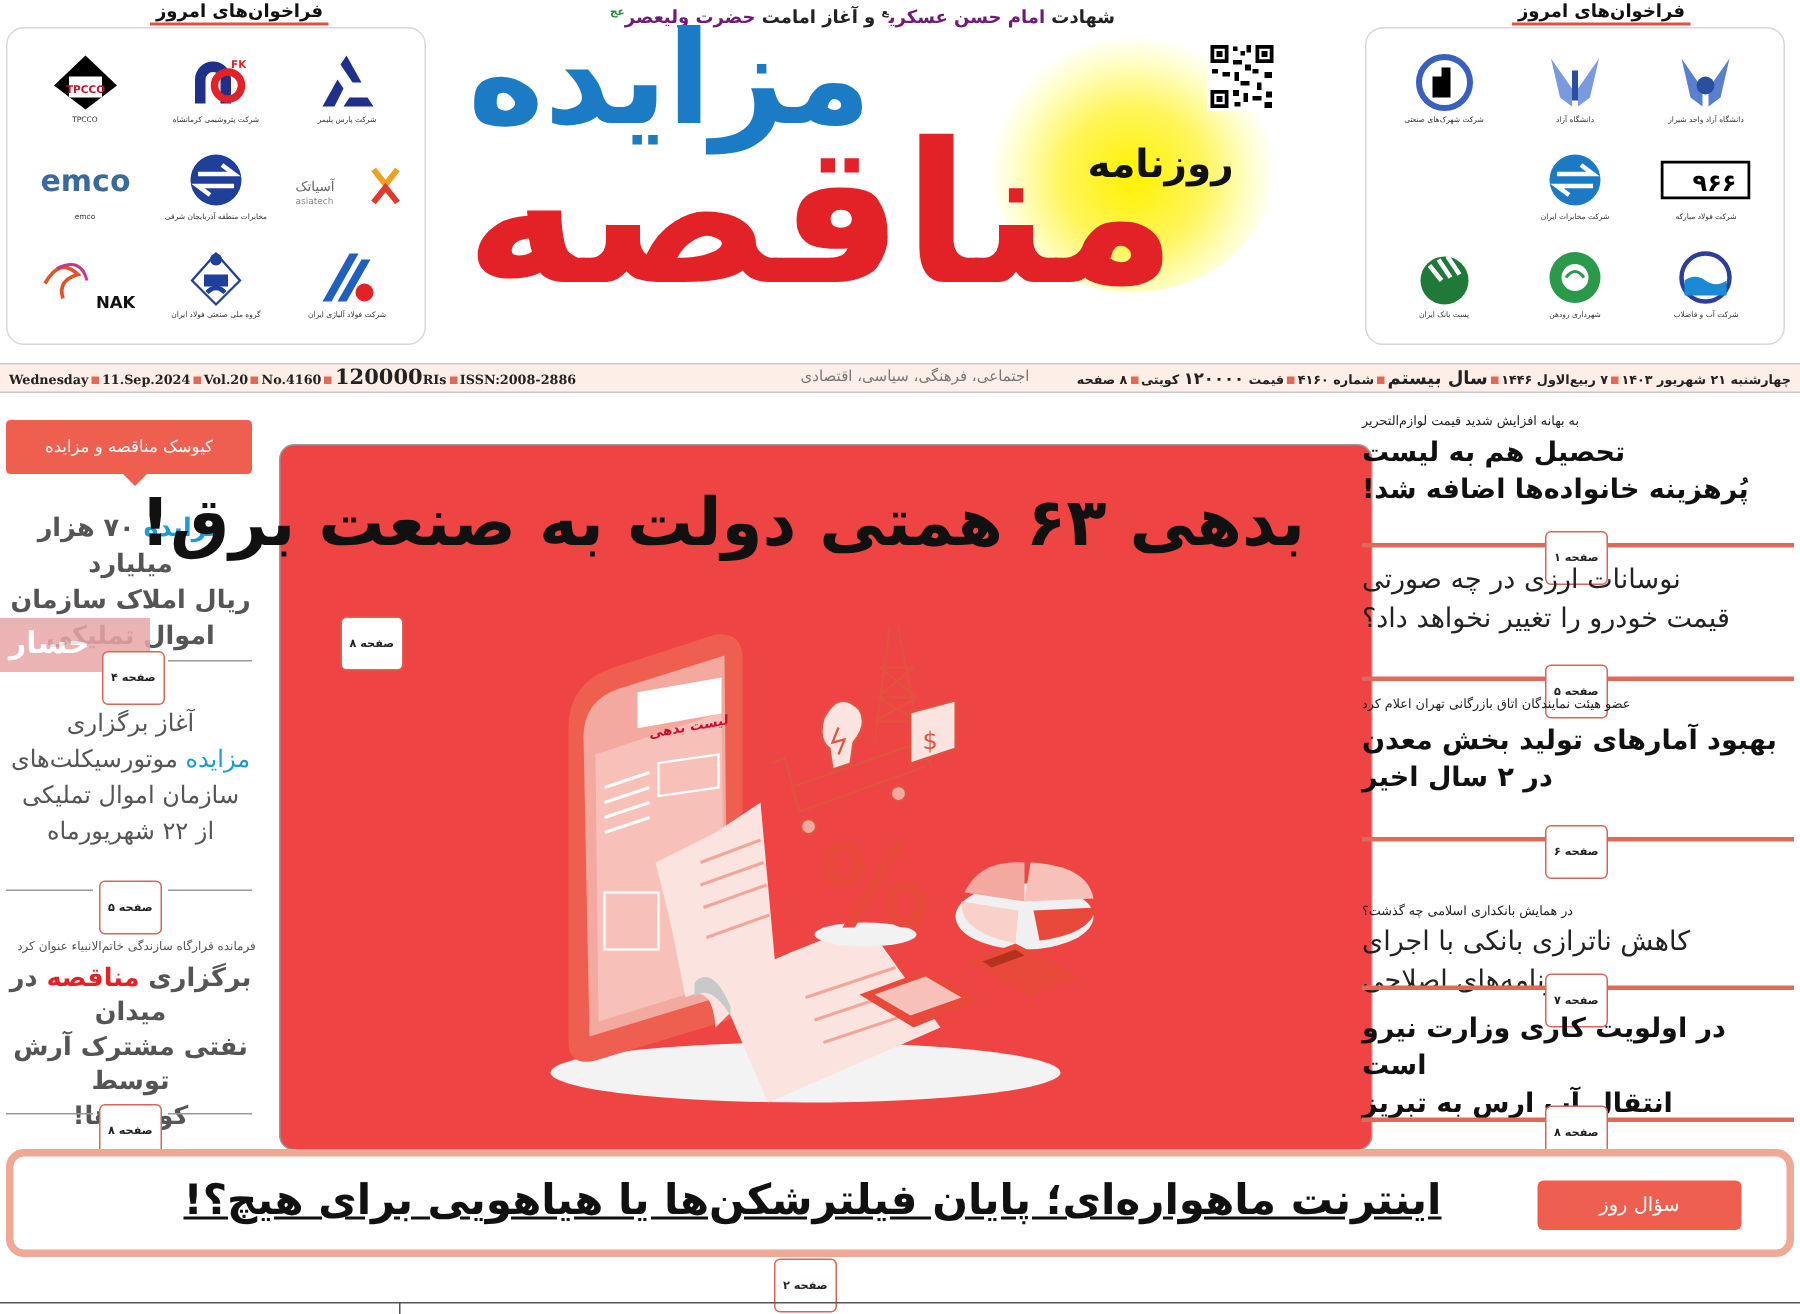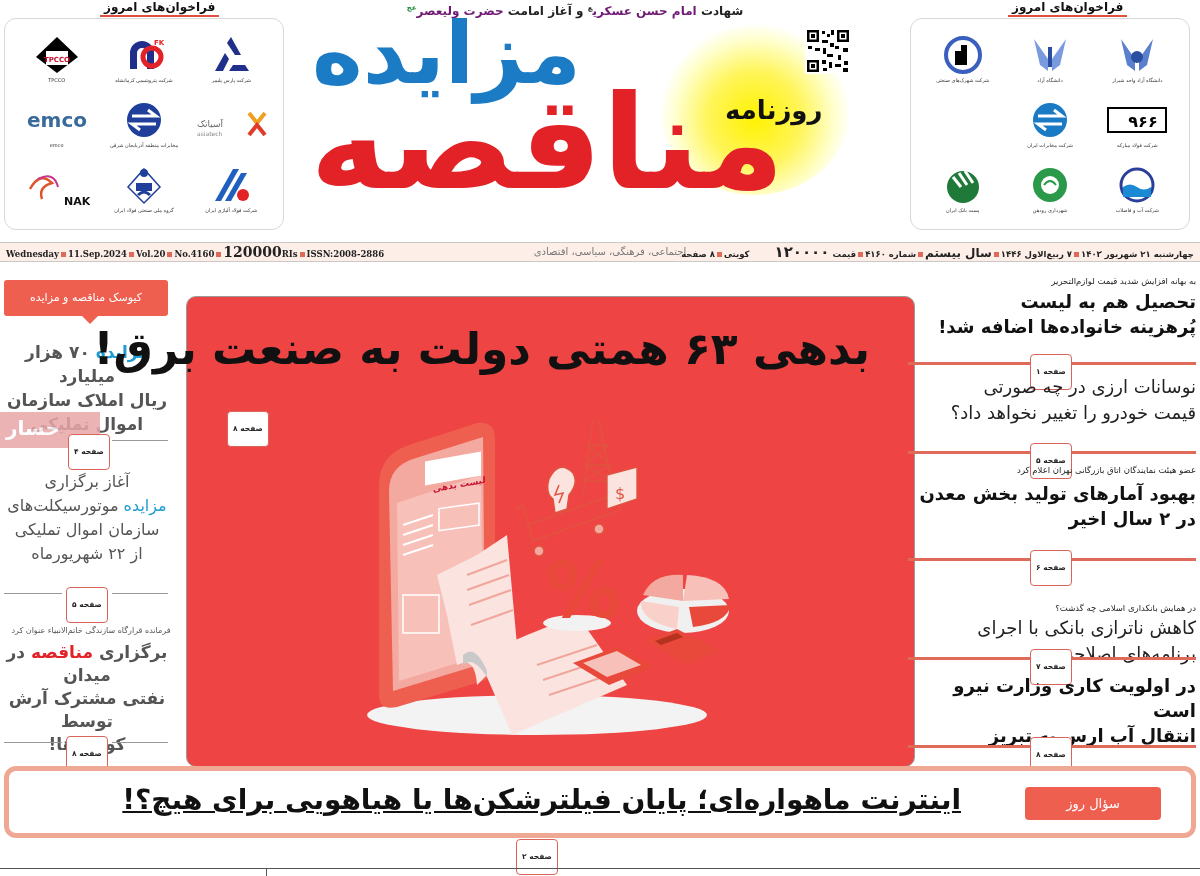--- a/index.html
+++ b/index.html
@@ -48,21 +48,21 @@
   .datebar {
     position: absolute; left: 0; top: 242px; width: 1200px; height: 20px;
     background: #fdeee8; border-top: 1px solid #c9c9c9; border-bottom: 1px solid #c9c9c9;
     font-size: 8.5px; line-height: 18px; color: #222;
   }
   .datebar .en { position: absolute; left: 6px; font-family: "DejaVu Serif", serif; font-weight: bold; white-space: nowrap; }
   .datebar .en b { font-size: 14px; }
   .datebar .cats { position: absolute; left: 500px; width: 220px; text-align: center; color: #777; direction: rtl; font-size: 10px; }
   .datebar .fa { position: absolute; right: 6px; direction: rtl; white-space: nowrap; font-weight: bold; }
   .datebar .fa b { font-size: 12px; }
-  .datebar .fa .big { font-size: 15px; margin-left: 22px; }
+  .datebar .fa .big { font-size: 11px; }
   .sq { display: inline-block; width: 5px; height: 5px; background: #e06a5a; margin: 0 2px; vertical-align: middle; }
 
   
   .kiosk-tab {
     position: absolute; left: 4px; top: 280px; width: 164px; height: 36px; background: #ef5f50;
     border-radius: 3px; color: #fff; font-size: 11px; text-align: center; line-height: 36px; direction: rtl;
   }
   .kiosk-tab::after {
     content: ""; position: absolute; left: 78px; bottom: -8px; border-left: 8px solid transparent;
     border-right: 8px solid transparent; border-top: 8px solid #ef5f50;
@@ -91,21 +91,21 @@
     position: absolute; left: 186px; top: 296px; width: 729px; height: 471px;
     border: 1.5px solid #9a9a9a; border-radius: 10px; background: #ef4444;
   }
   .main-headline {
     position: absolute; left: 0; top: 26px; width: 705px; padding: 0 22px; text-align: right;
     direction: rtl; font-size: 44px; font-weight: bold; color: #111; letter-spacing: -1px; white-space: nowrap;
   }
   .illus { position: absolute; left: 150px; top: 118px; width: 420px; height: 340px; }
 
   
-  .r-story { position: absolute; left: 908px; width: 288px; text-align: right; direction: rtl; }
+  .r-story { position: absolute; left: 908px; width: 288px; text-align: left; direction: rtl; }
   .r-kicker { font-size: 8.5px; color: #222; }
   .r-head-bold { font-weight: bold; font-size: 18px; color: #111; line-height: 25px; }
   .r-head-light { font-size: 18px; color: #222; line-height: 26px; }
   .r-rule { position: absolute; left: 908px; width: 288px; height: 3px; background: #e06a5a; }
 
   
   .q-box {
     position: absolute; left: 4px; top: 766px; width: 1192px; height: 72px;
     border: 5px solid #efa894; border-radius: 12px; background: #fff;
   }

